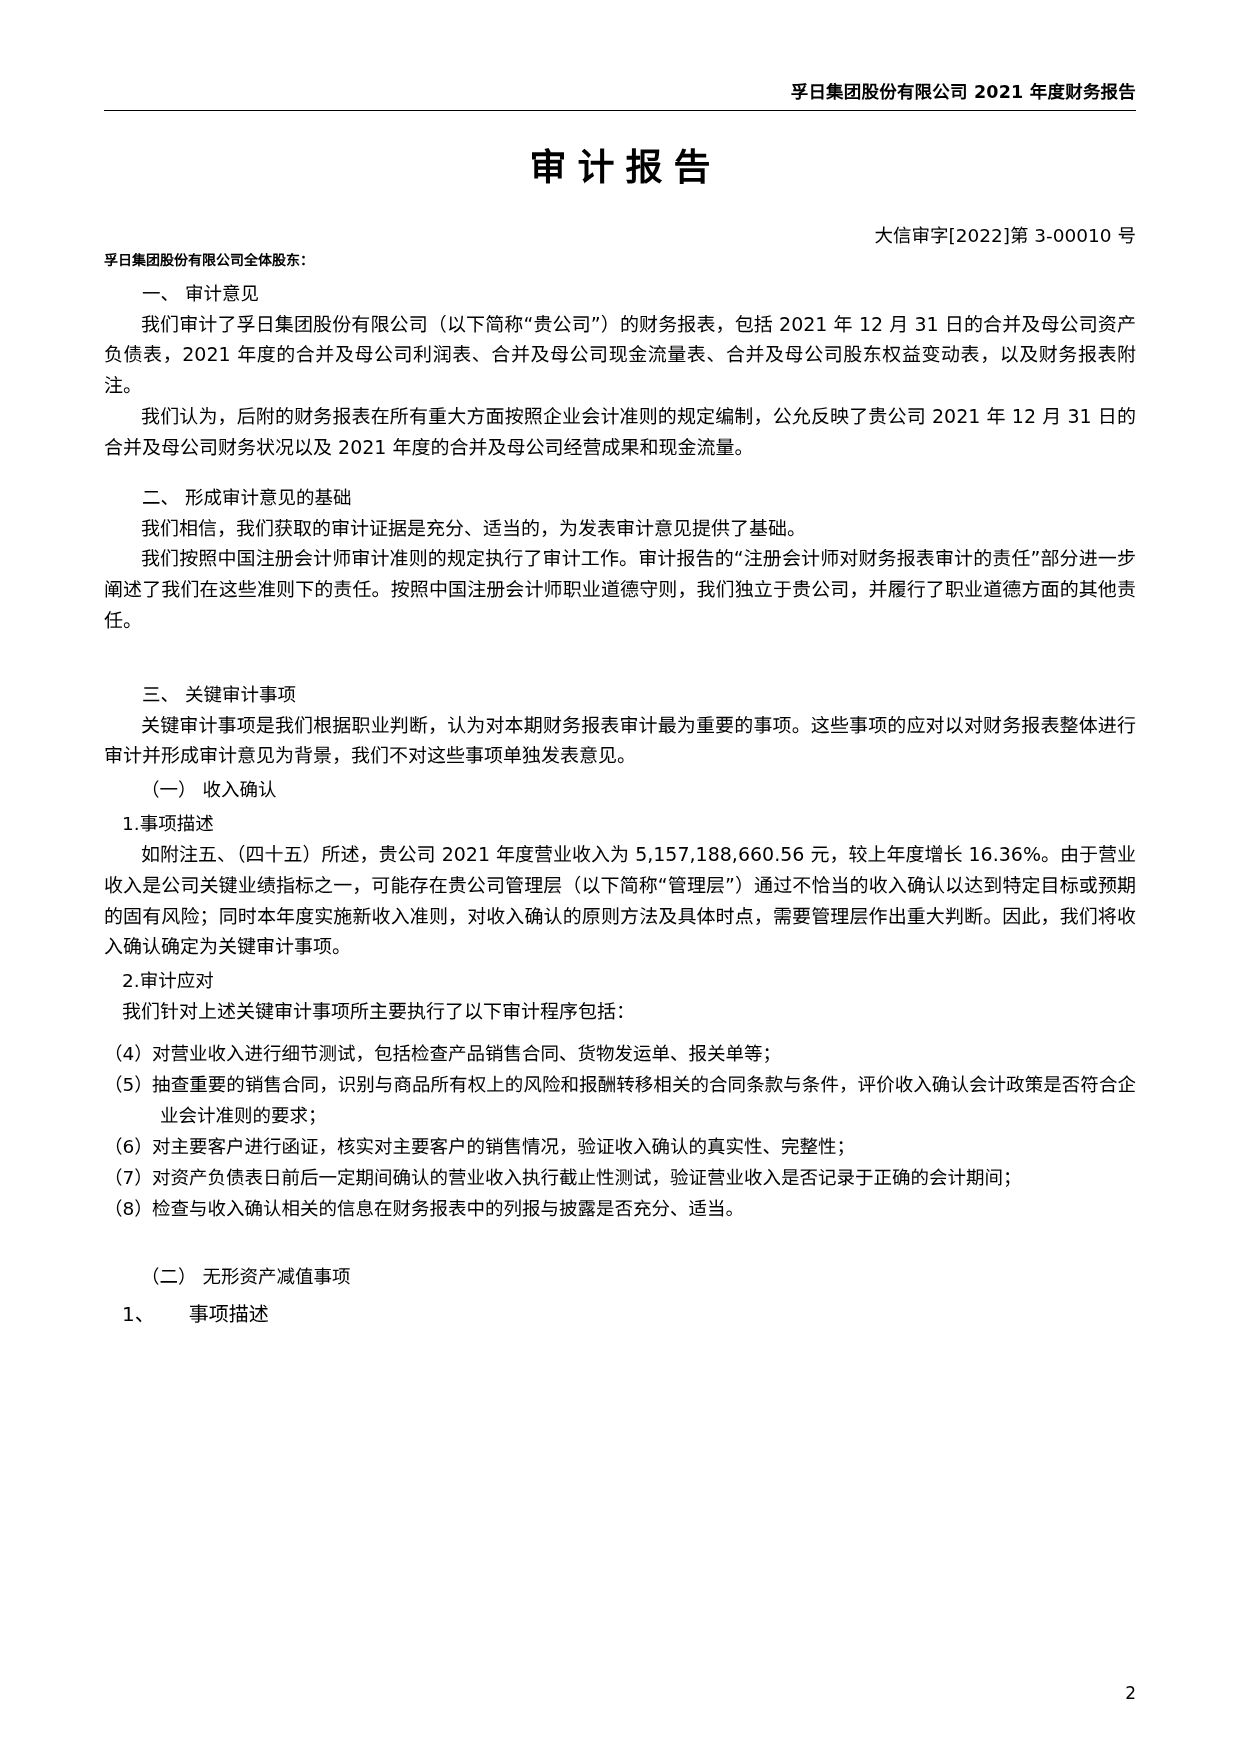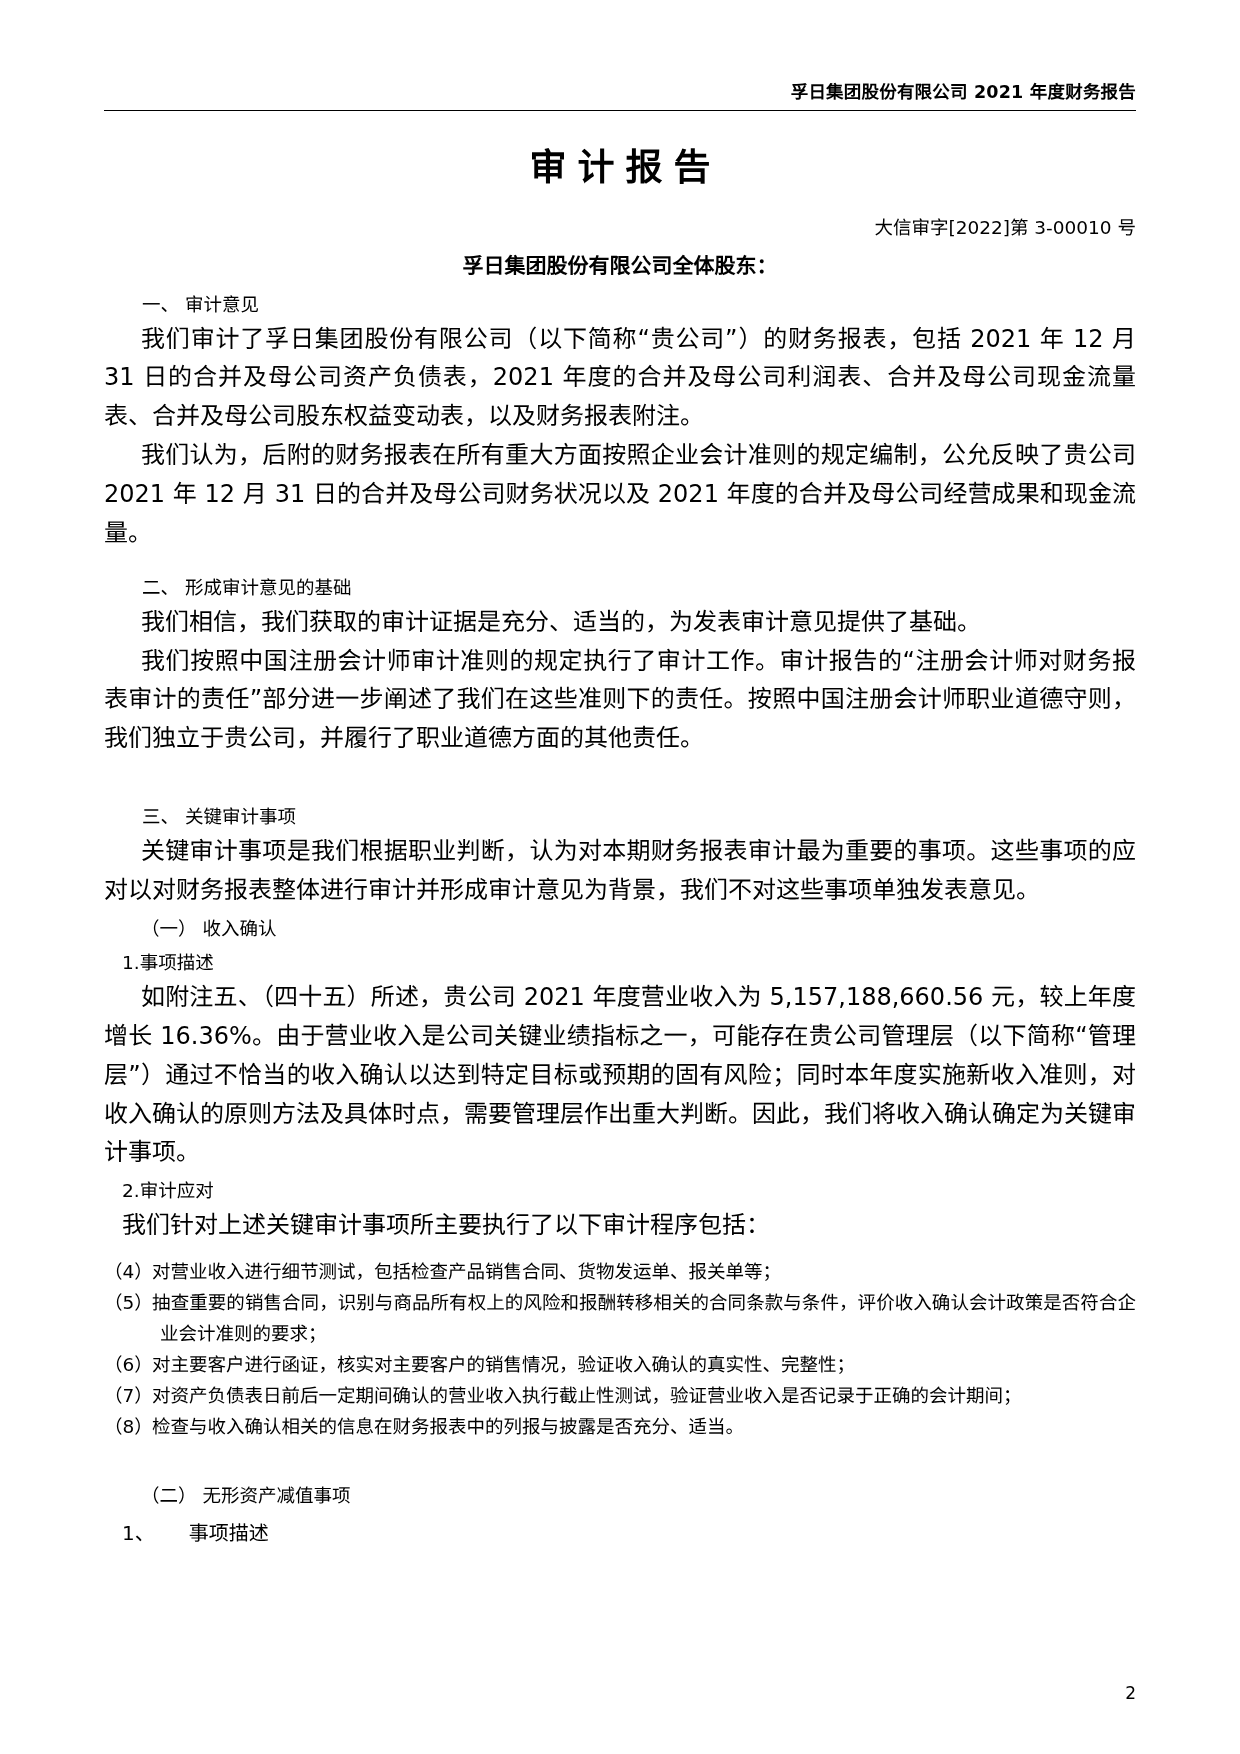--- a/index.html
+++ b/index.html
@@ -54,45 +54,45 @@
     letter-spacing: 11px;
     text-indent: 11px;
     margin-top: 34px;
     line-height: 1.25;
   }
 
   
   .doc-number {
     text-align: right;
     font-size: 18.5px;
-    margin-top: 24px;
+    margin-top: 32px;
     line-height: 1.4;
     white-space: nowrap;
   }
   .addressee {
-    text-align: center;
-    font-size: 21px;
+    text-align: left;
+    font-size: 14px;
     font-weight: bold;
-    margin-top: 11px;
+    margin-top: 2px;
     line-height: 1.4;
     white-space: nowrap;
   }
 
   
   .sec-heading {
     font-size: 18.5px;
     line-height: 1.62;
     margin-top: 8px;
     text-indent: 38px;
   }
   .sec-heading.gap-lg { margin-top: 20px; }
   .sec-heading.gap-xl { margin-top: 44px; }
 
   p.para {
-    font-size: 24px;
+    font-size: 19px;
     line-height: 1.62;
     margin: 0;
     text-indent: 37px;
     text-align: justify;
     text-justify: inter-ideograph;
   }
   p.para.flush { text-indent: 0; }
 
   .sub-heading {
     font-size: 18.5px;

